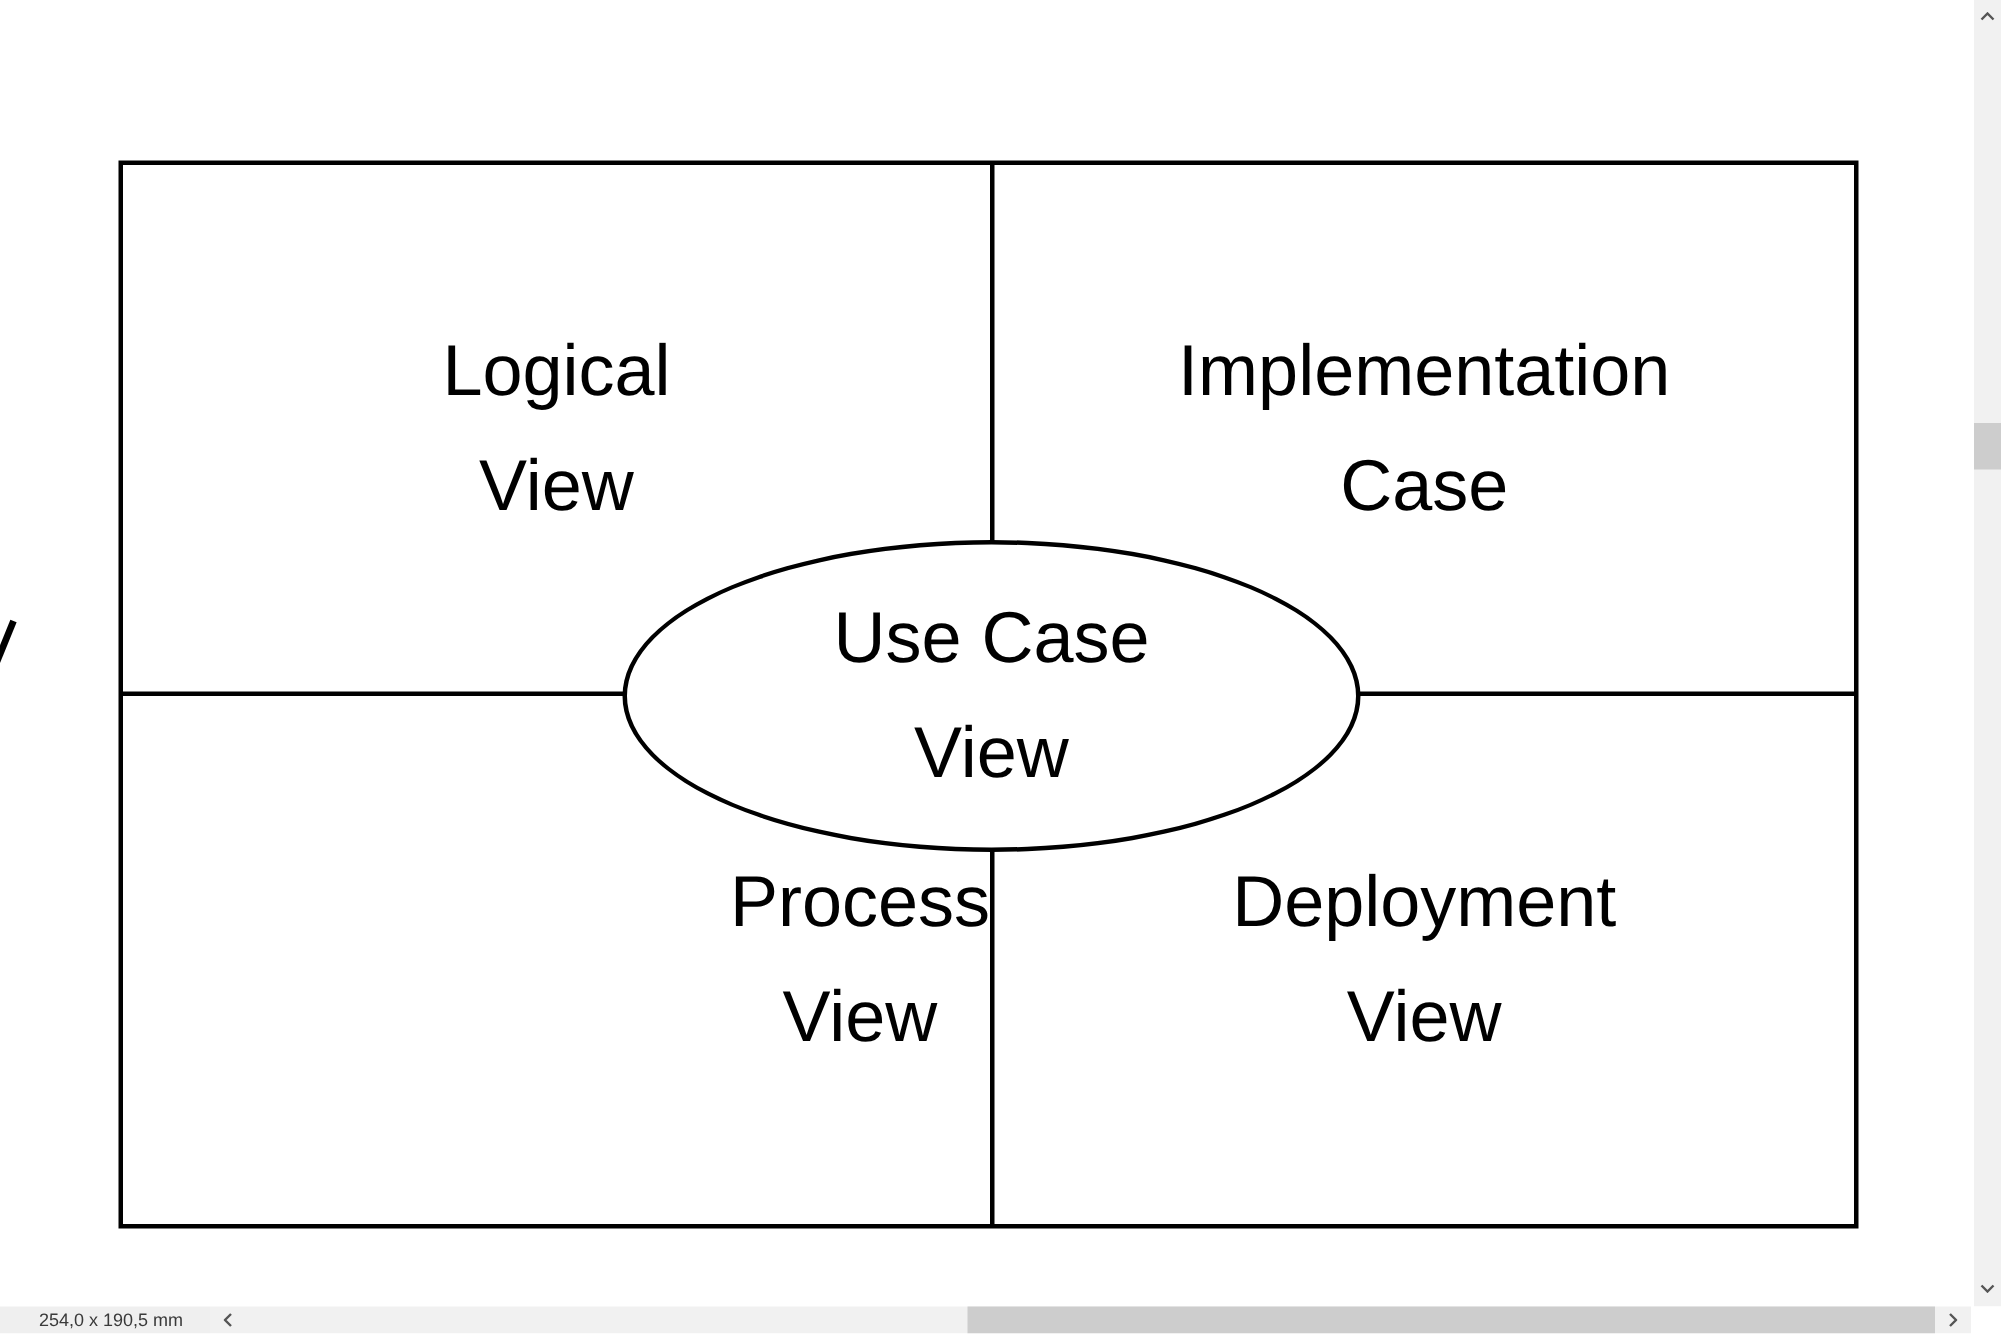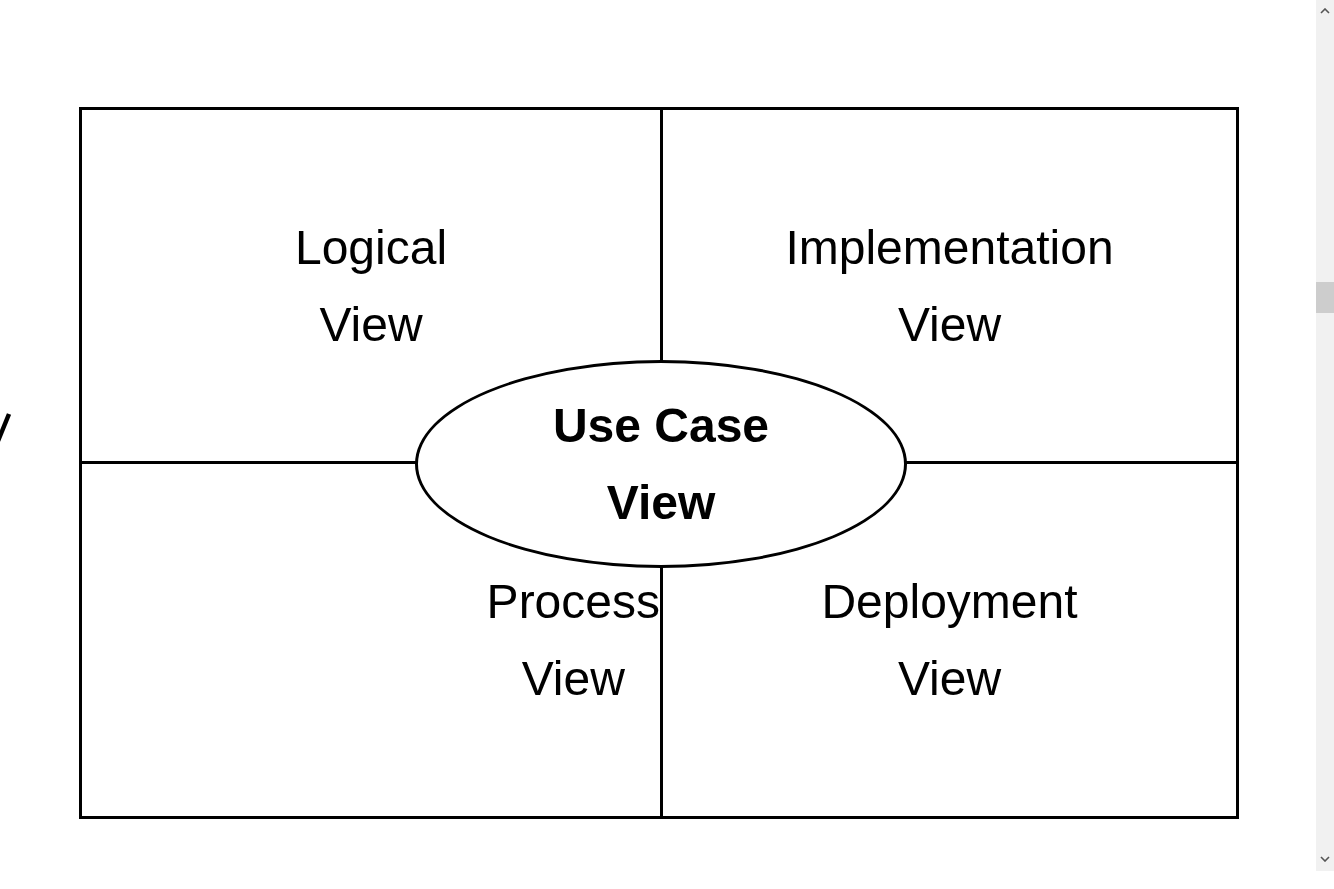--- a/index.html
+++ b/index.html
@@ -49,21 +49,20 @@
     left: 415px;
     top: 360px;
     width: 492px;
     height: 208px;
     background: #ffffff;
     border: 3.5px solid #000;
     border-radius: 50%;
     display: flex;
     align-items: center;
     justify-content: center;
-    font-weight: bold;
   }
 
   
   .fragment {
     position: absolute;
     left: 0;
     top: 406px;
     width: 14px;
     height: 40px;
   }
@@ -155,21 +154,21 @@
     <line x1="-2" y1="35" x2="9" y2="8" stroke="#000" stroke-width="4.5"></line>
   </svg>
 
   <div class="diagram">
     <div class="cell q-tl">
       <div class="shape-label">Logical
 View</div>
     </div>
     <div class="cell q-tr">
       <div class="shape-label">Implementation
-View</div>
+Case</div>
     </div>
     <div class="cell q-bl">
       <div class="shape-label">Process
 View</div>
     </div>
     <div class="cell q-br">
       <div class="shape-label">Deployment
 View</div>
     </div>
   </div>
@@ -186,14 +185,31 @@
       </svg>
     </div>
     <div class="thumb"></div>
     <div class="btn down">
       <svg class="chev" width="10" height="6" viewBox="0 0 10 6">
         <polyline points="1,1 5,5 9,1" fill="none" stroke="#555" stroke-width="1.6"></polyline>
       </svg>
     </div>
   </div>
 
+  <div class="hbar">
+    <div class="status-cell">254,0 x 190,5 mm</div>
+    <div class="hbtn">
+      <svg class="chev" width="6" height="10" viewBox="0 0 6 10">
+        <polyline points="5,1 1,5 5,9" fill="none" stroke="#555" stroke-width="1.6"></polyline>
+      </svg>
+    </div>
+    <div class="htrack">
+      <div class="thumb"></div>
+    </div>
+    <div class="hbtn">
+      <svg class="chev" width="6" height="10" viewBox="0 0 6 10">
+        <polyline points="1,1 5,5 1,9" fill="none" stroke="#555" stroke-width="1.6"></polyline>
+      </svg>
+    </div>
+    <div class="corner"></div>
+  </div>
 
 </div>
 
 </body></html>

